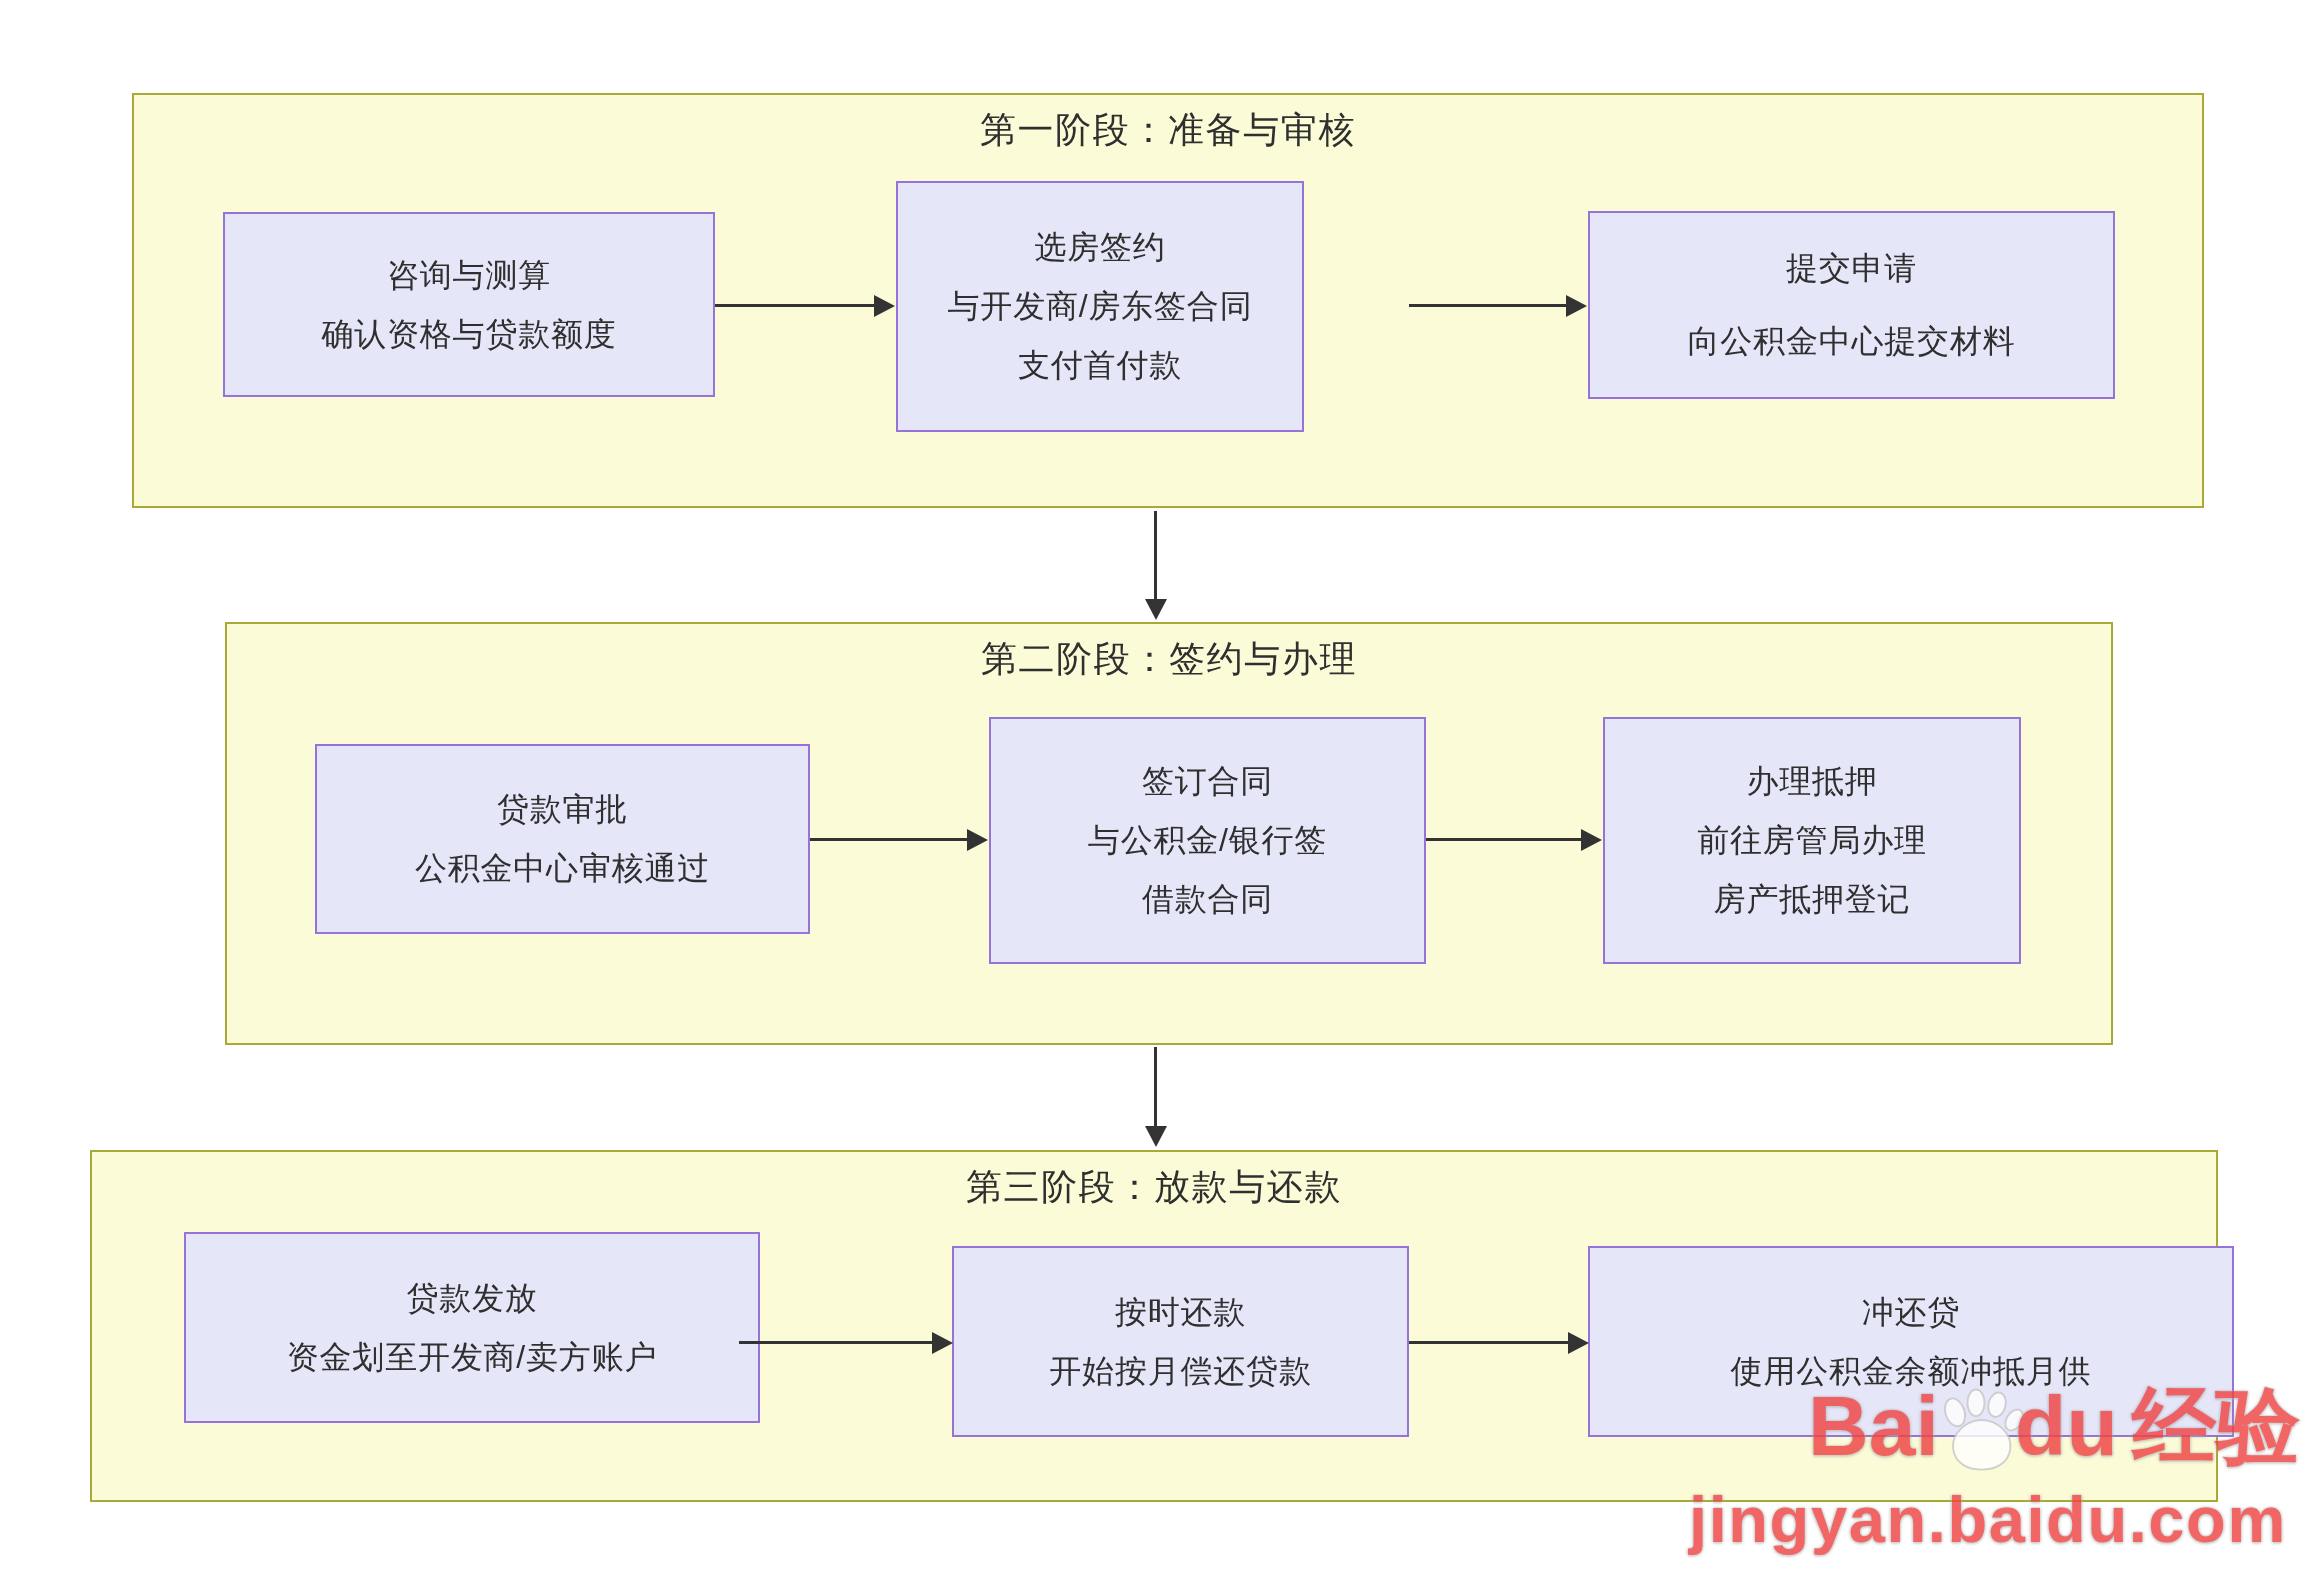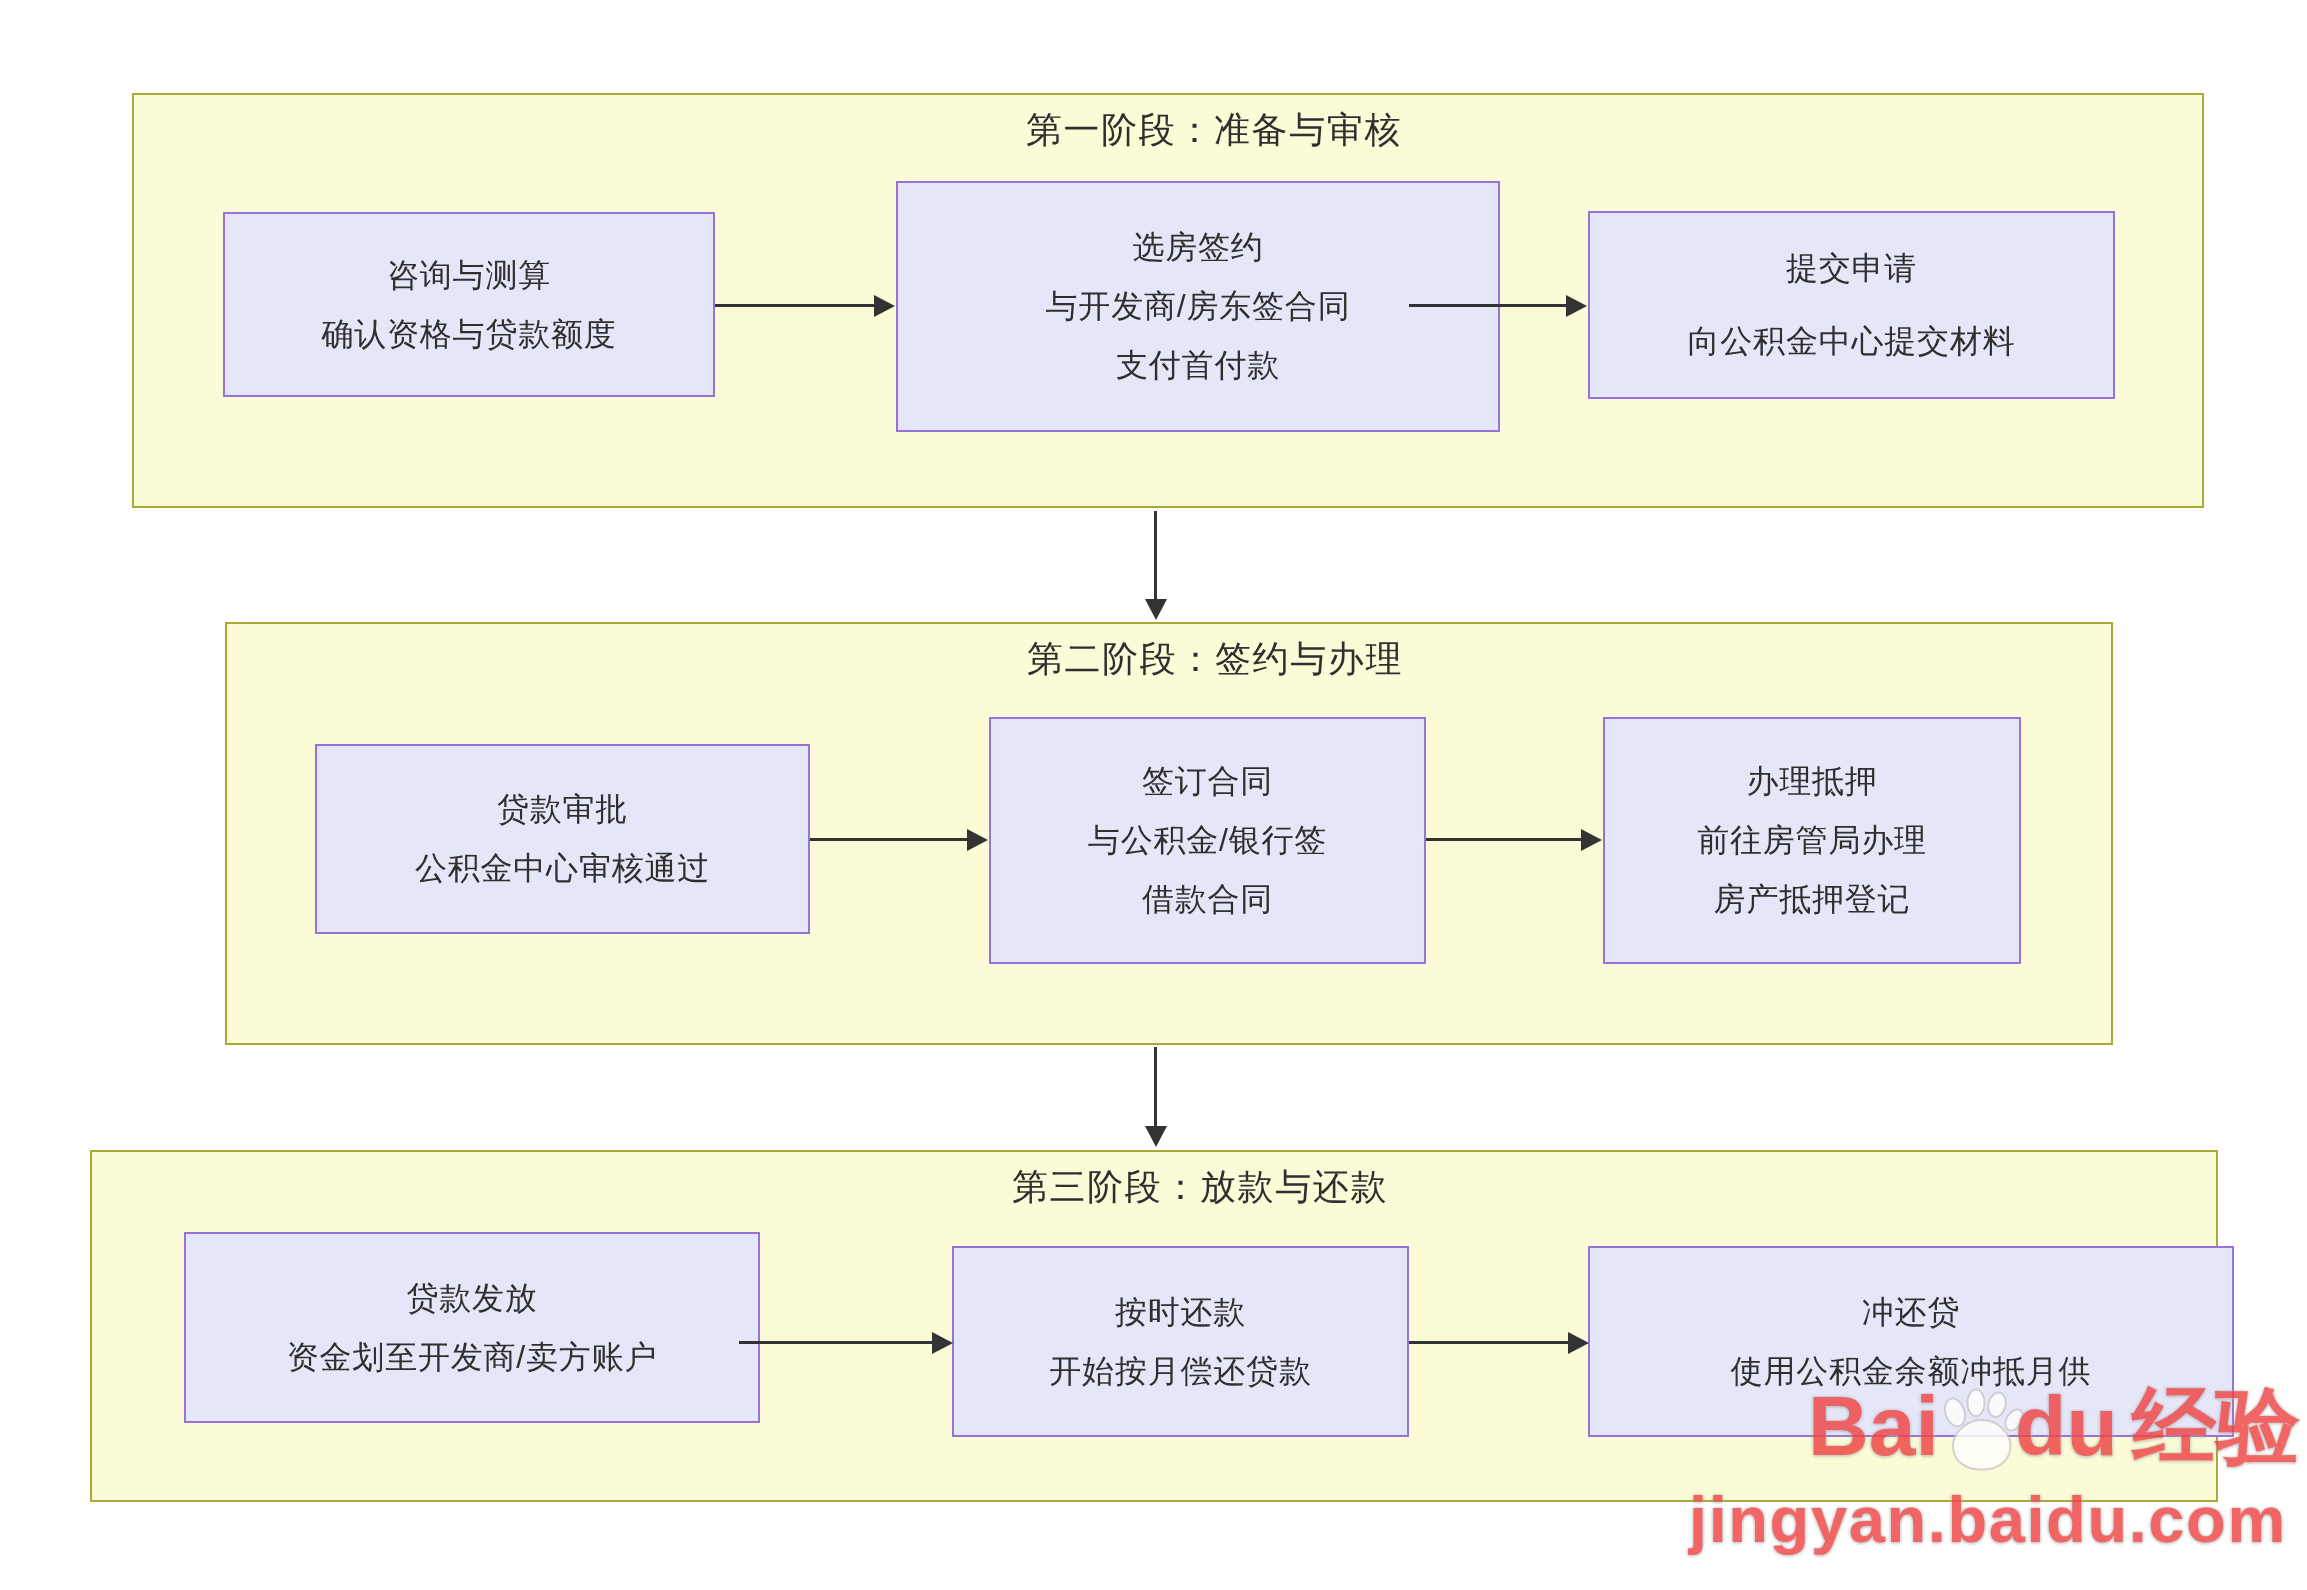--- a/index.html
+++ b/index.html
@@ -5,21 +5,21 @@
   html,body{margin:0;padding:0;background:#ffffff;}
   #canvas{
     position:relative;width:2307px;height:1590px;background:#ffffff;overflow:hidden;
     font-family:"Liberation Sans","DejaVu Sans",sans-serif;color:#2f2f2f;
   }
   .stage{
     position:absolute;background:#fbfbd7;border:2.4px solid #a9a938;box-sizing:border-box;
   }
   .stage-title{
     position:absolute;left:0;top:11px;width:100%;margin:0;text-align:center;
-    font-size:36px;font-weight:400;color:#2f2f2f;letter-spacing:1.6px;padding-left:46px;
+    font-size:36px;font-weight:400;color:#2f2f2f;letter-spacing:1.6px;
   }
   .node{
     position:absolute;background:#e6e6f9;border:2.4px solid #9673d9;box-sizing:border-box;
     display:flex;flex-direction:column;justify-content:center;align-items:center;
   }
   .node span{
     display:block;text-align:center;font-size:32px;line-height:59px;color:#2f2f2f;letter-spacing:0.8px;white-space:nowrap;
   }
   .harrow{position:absolute;height:3.2px;background:#333333;}
   .harrow::after{
@@ -54,21 +54,21 @@
 <div id="canvas">
 
   <section class="stage" style="left:132px;top:93px;width:2072px;height:415px;">
     <h2 class="stage-title">第一阶段：准备与审核</h2>
 
     <div class="node" style="left:89px;top:117px;width:492px;height:185px;">
       <span>咨询与测算</span>
       <span>确认资格与贷款额度</span>
     </div>
 
-    <div class="node" style="left:762px;top:86px;width:604px;height:251px;">
+    <div class="node" style="left:762px;top:86px;width:408px;height:251px;">
       <span>选房签约</span>
       <span>与开发商/房东签合同</span>
       <span>支付首付款</span>
     </div>
 
     <div class="node" style="left:1454px;top:116px;width:527px;height:188px;gap:14px;">
       <span>提交申请</span>
       <span>向公积金中心提交材料</span>
     </div>
 

